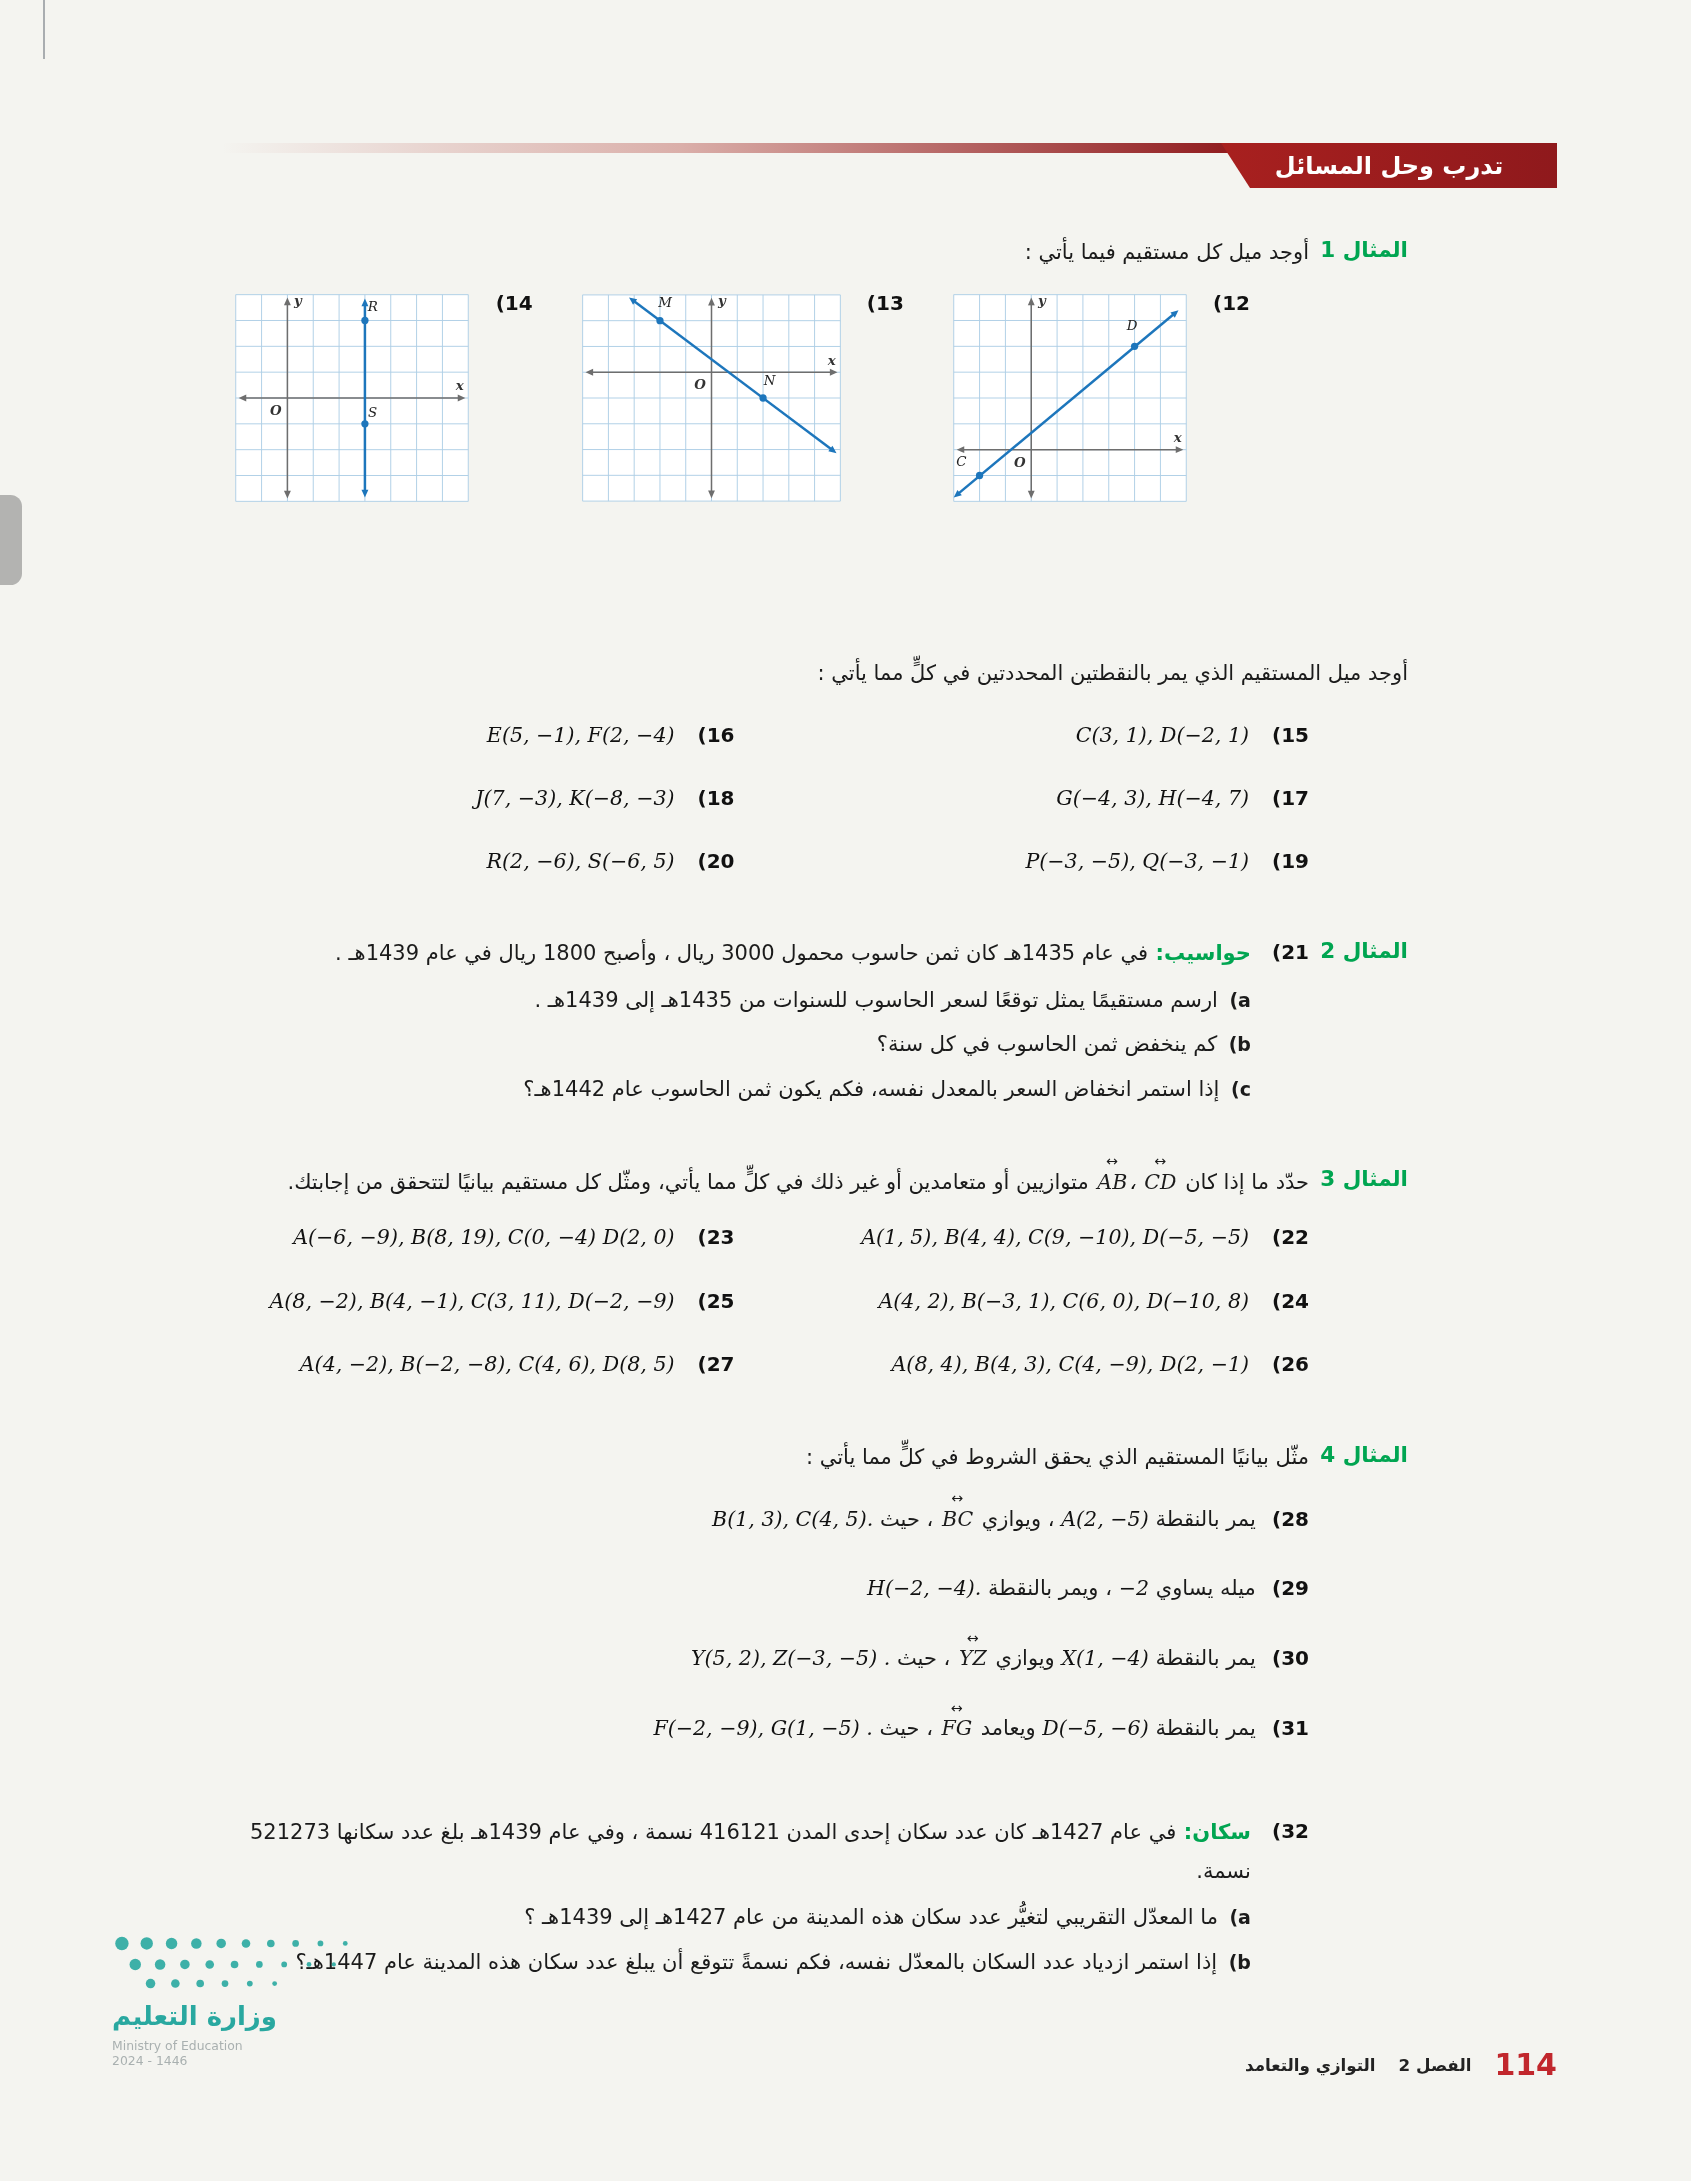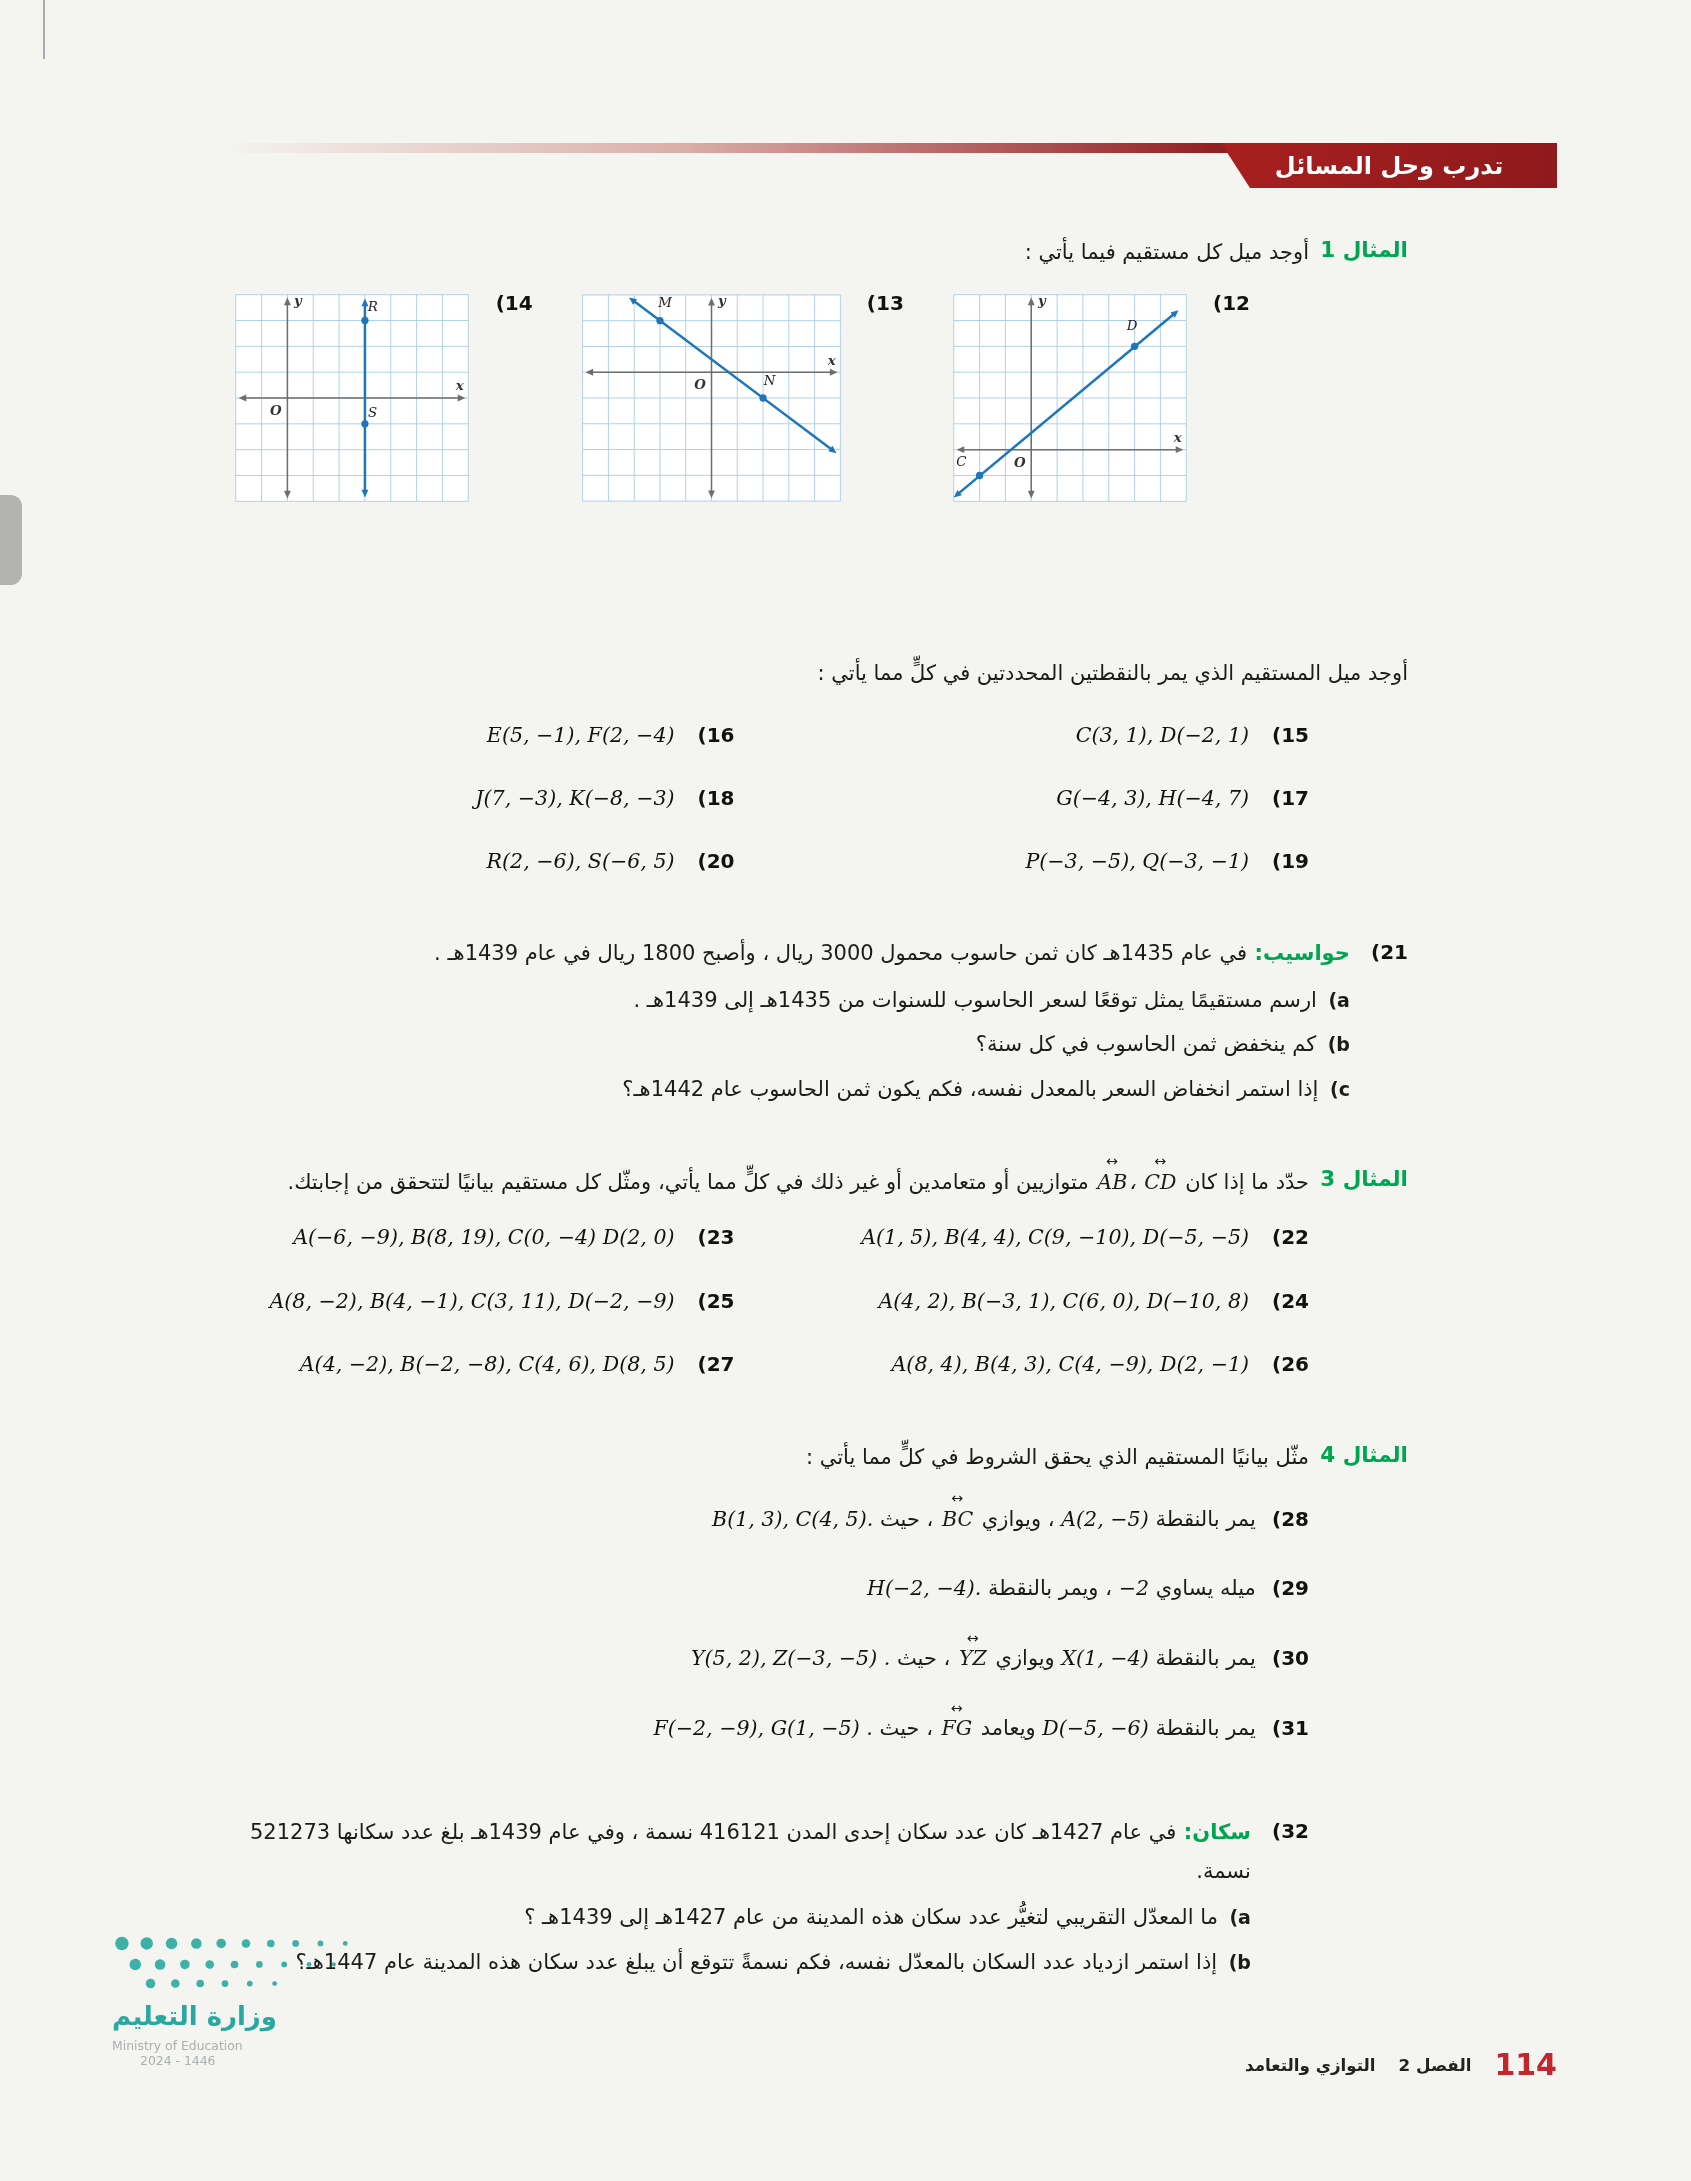--- a/index.html
+++ b/index.html
@@ -56,21 +56,21 @@
 
   
   .footer{position:absolute;bottom:99px;right:134px;display:flex;align-items:center;gap:23px;}
   .pageno{color:var(--pageRed,#c1272d);font-size:30px;font-weight:700;}
   .chap,.chaptitle{font-weight:700;font-size:16.7px;color:#222;}
 
   
   .ministry{position:absolute;left:113px;bottom:113px;width:287px;text-align:left;}
   .mar{color:var(--teal,#29a8a0);font-size:26px;font-weight:700;margin-top:1.9px;}
   .men{color:#a9b0b0;font-size:12.4px;margin-top:7px;}
-  .myr{color:#a9b0b0;font-size:12.4px;margin-left:28px;}
+  .myr{color:#a9b0b0;font-size:12.4px;}
 </style>
 </head>
 <body>
 
 <div class="page">
   <div class="regmark"></div>
   <div class="edgetab"></div>
 
   <div class="banner">
     <div class="strip"></div>
@@ -249,20 +249,21 @@
             <span class="math">P(−3, −5), Q(−3, −1)</span>
           </div>
         <div class="prob">
             <span class="pnum">(20</span>
             <span class="math">R(2, −6), S(−6, 5)</span>
           </div>
       </div>
     </div>
 
     <div class="row mb56">
+      <div class="exlabel">المثال 2</div>
       <div class="rbody">
         <div class="prob-main">
           <span class="pnum">(21</span>
           <div class="ptext">
             <span class="ptag">حواسيب:</span><span>في عام 1435هـ كان ثمن حاسوب محمول 3000 ريال ، وأصبح 1800 ريال في عام 1439هـ .</span>
             <div class="subs">
               <div class="sub">
                   <span class="slet">(a</span>
                   <span class="stext">ارسم مستقيمًا يمثل توقعًا لسعر الحاسوب للسنوات من 1435هـ إلى 1439هـ .</span>
                 </div>

